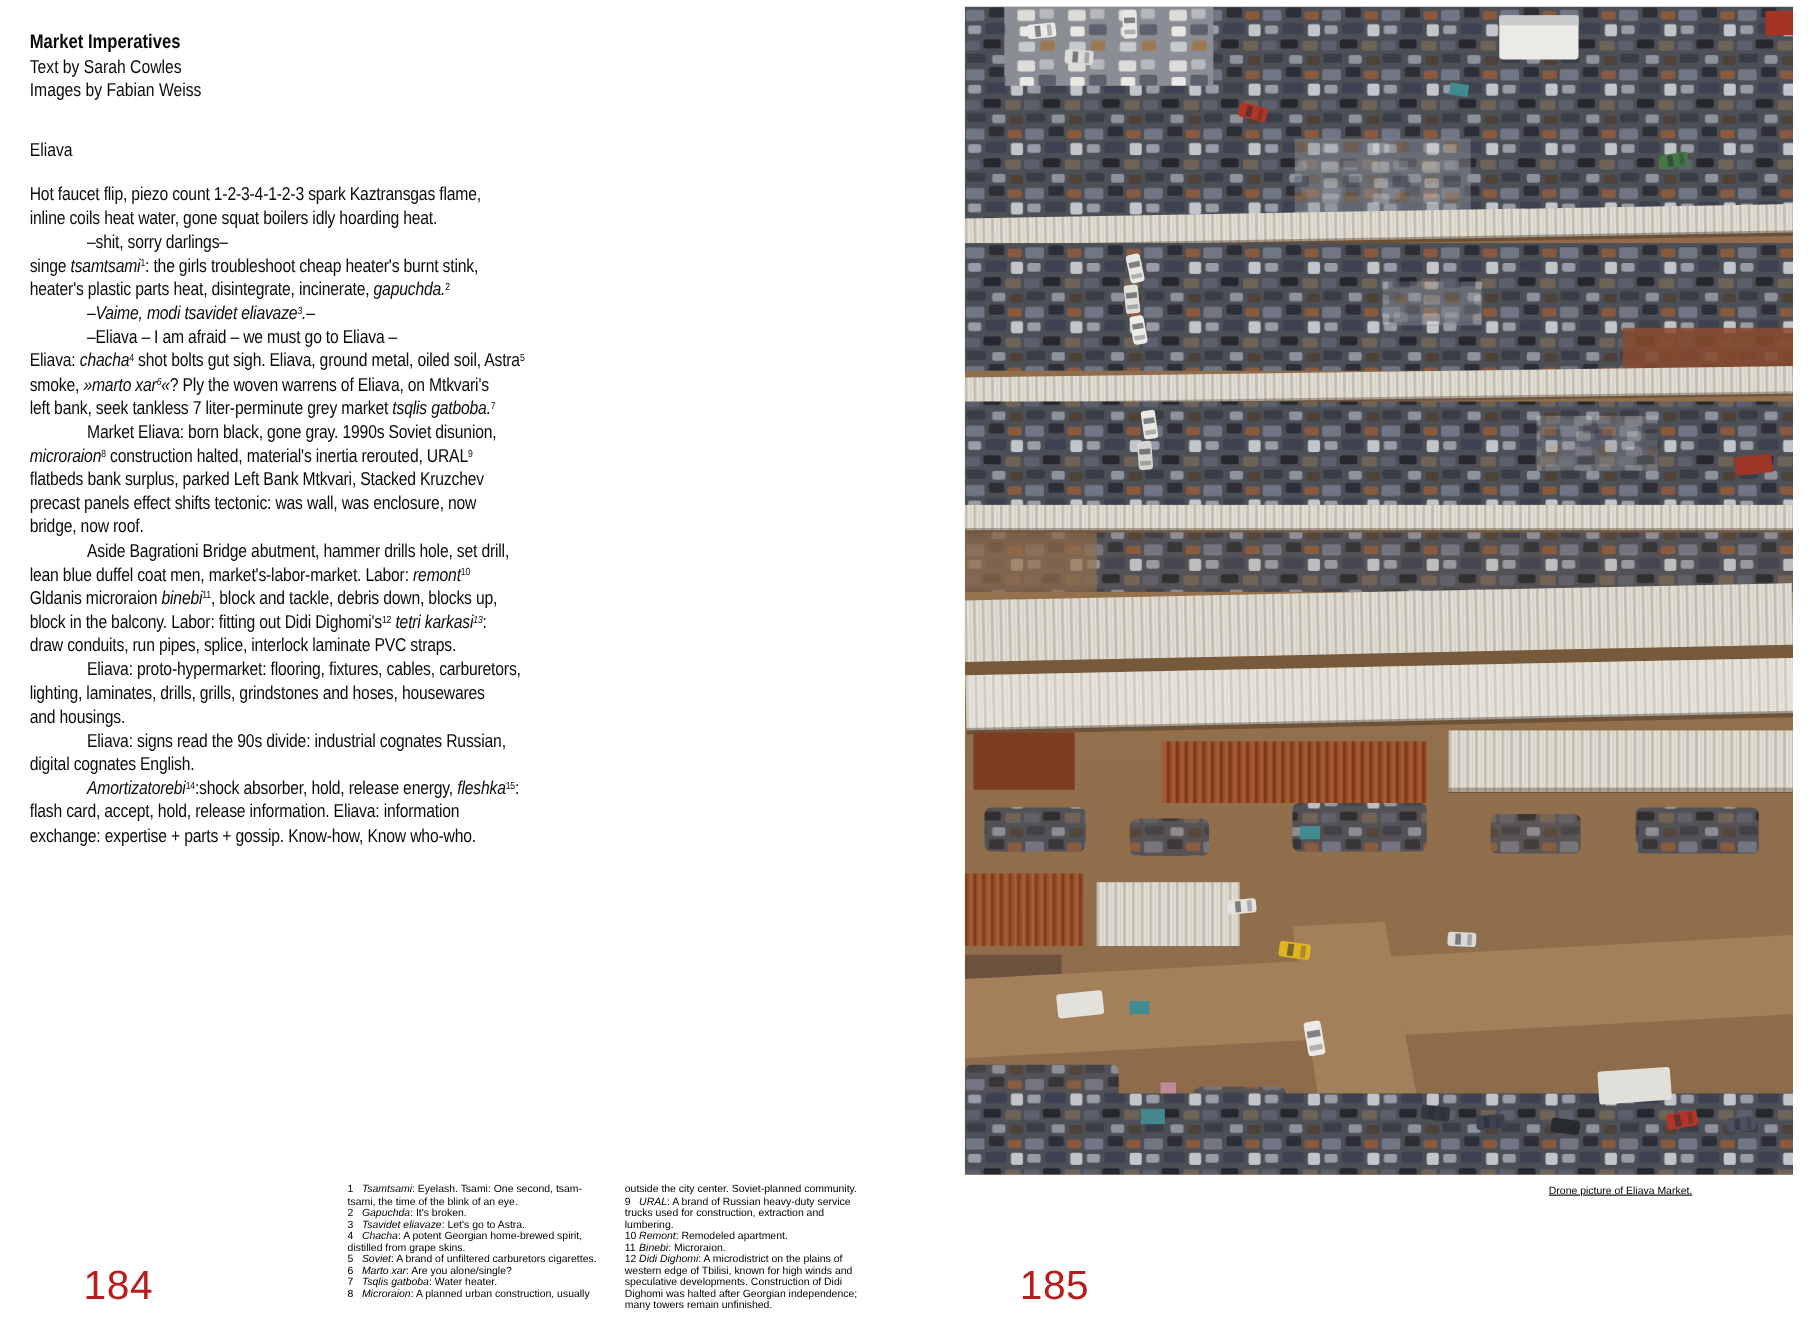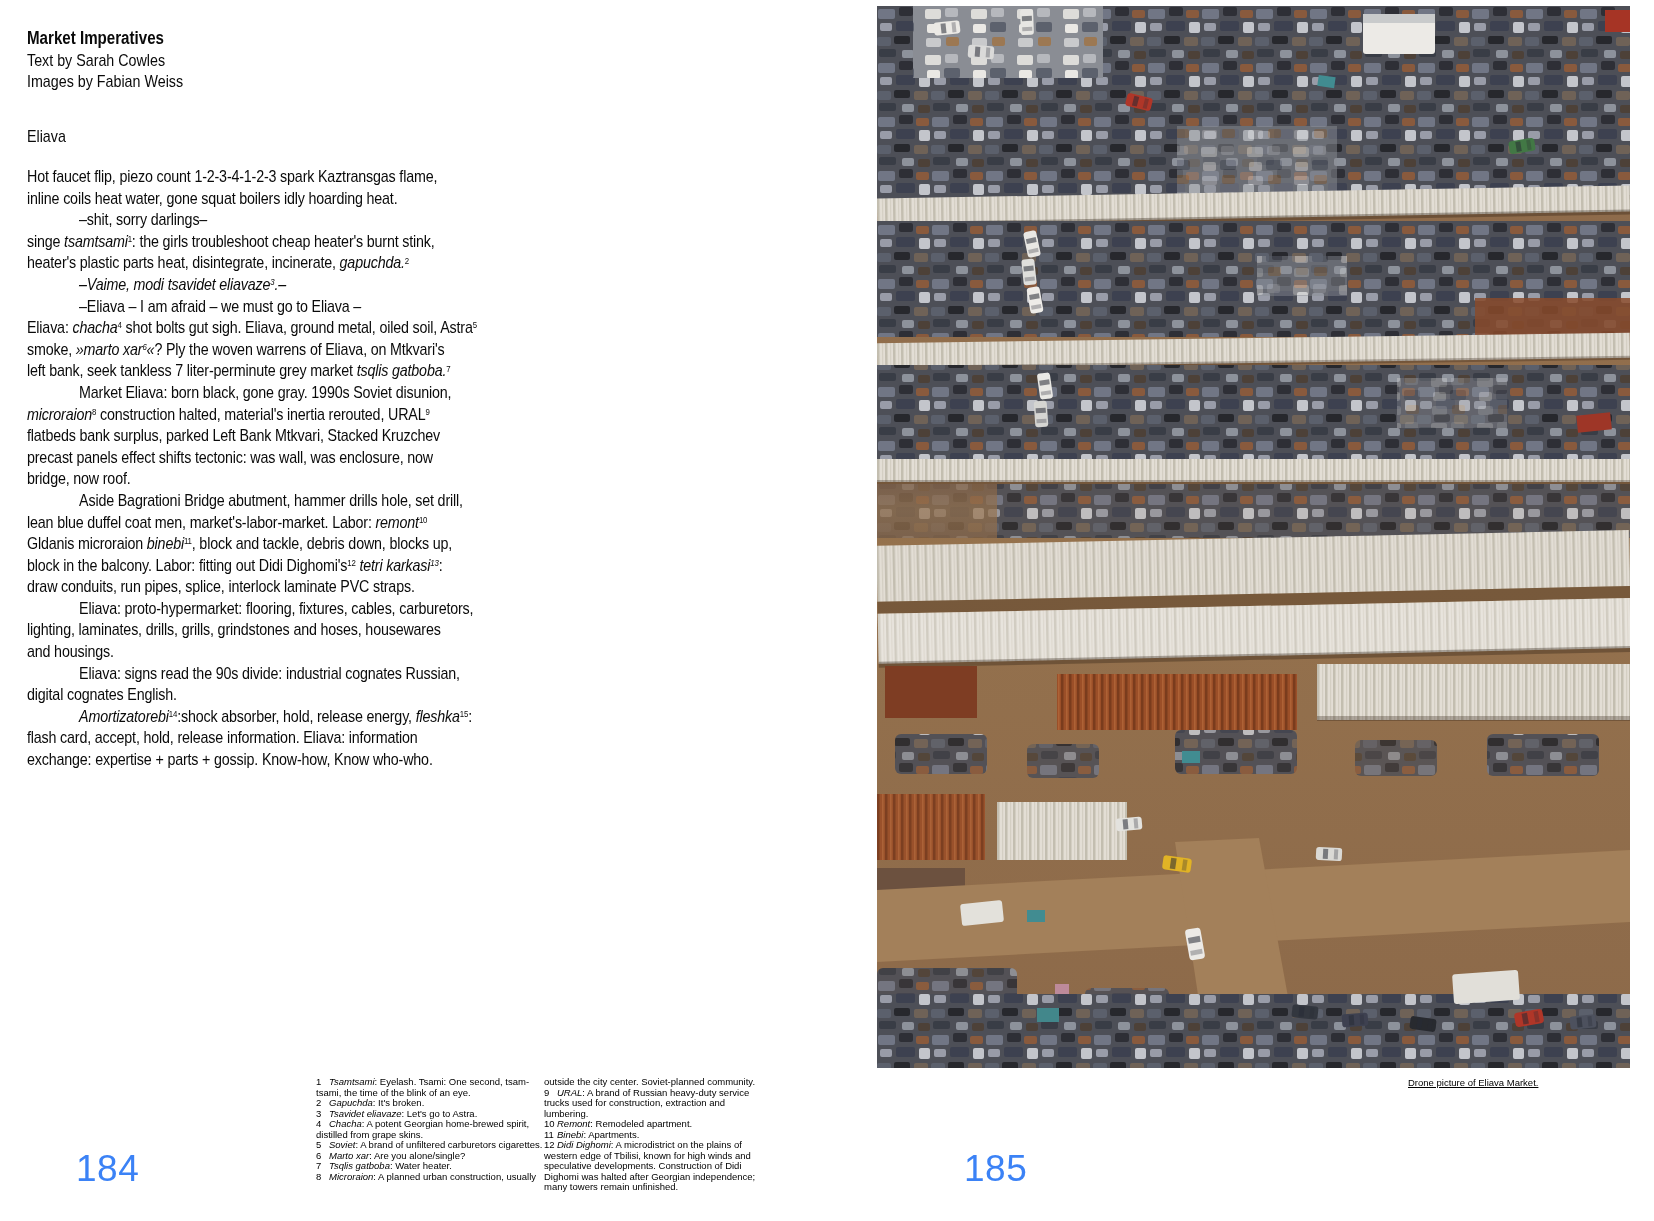--- a/index.html
+++ b/index.html
@@ -14,28 +14,28 @@
   .heading{font-size:17px;line-height:21.5px;margin-top:33px;}
   .body{margin-top:19px;font-size:17px;line-height:21.6px;letter-spacing:-0.2px;}
   .bline{white-space:nowrap;}
   .bline.ind{padding-left:62px;}
   sup{font-size:0.55em;line-height:0;position:relative;top:-0.5em;vertical-align:baseline;}
   .it{font-style:italic;}
 
   
   .fn-col{position:absolute;top:1077px;font-size:9.5px;line-height:10.5px;color:#000;}
   .fn-col-1{left:316px;width:232px;}
-  .fn-col-2{left:544px;width:220px;}
+  .fn-col-2{left:568px;width:220px;}
   .fn-item{margin:0;}
   .fn-num{display:inline-block;min-width:13px;}
 
   
-  .pagenum{position:absolute;font-size:37px;line-height:37px;letter-spacing:0.5px;color:#3b82f6;}
+  .pagenum{position:absolute;font-size:37px;line-height:37px;letter-spacing:0.5px;color:#b91c1c;}
   .pagenum-left{left:76px;top:1150px;}
-  .pagenum-right{left:964px;top:1150px;}
+  .pagenum-right{left:927px;top:1150px;}
   .caption{position:absolute;left:1408px;top:1077px;font-size:9.5px;line-height:11px;color:#000;text-decoration:underline;}
 
   
   .photo-wrap{position:absolute;left:877px;top:6px;width:753px;height:1062px;overflow:hidden;}
   .photo-wrap svg{display:block;}
 </style>
 </head>
 <body>
 
 <div>
@@ -83,21 +83,21 @@
       <p class="fn-item"><span class="fn-num">4</span><span class="it">Chacha</span><span>: A potent Georgian home-brewed spirit, distilled from grape skins.</span></p>
       <p class="fn-item"><span class="fn-num">5</span><span class="it">Soviet</span><span>: A brand of unfiltered carburetors cigarettes.</span></p>
       <p class="fn-item"><span class="fn-num">6</span><span class="it">Marto xar</span><span>: Are you alone/single?</span></p>
       <p class="fn-item"><span class="fn-num">7</span><span class="it">Tsqlis gatboba</span><span>: Water heater.</span></p>
       <p class="fn-item"><span class="fn-num">8</span><span class="it">Microraion</span><span>: A planned urban construction, usually</span></p>
     </div>
   <div class="fn-col fn-col-2">
       <p class="fn-item"><span>outside the city center. Soviet-planned community.</span></p>
       <p class="fn-item"><span class="fn-num">9</span><span class="it">URAL</span><span>: A brand of Russian heavy-duty service trucks used for construction, extraction and lumbering.</span></p>
       <p class="fn-item"><span class="fn-num">10</span><span class="it">Remont</span><span>: Remodeled apartment.</span></p>
-      <p class="fn-item"><span class="fn-num">11</span><span class="it">Binebi</span><span>: Apartments.</span></p>
+      <p class="fn-item"><span class="fn-num">11</span><span class="it">Binebi</span><span>: Microraion.</span></p>
       <p class="fn-item"><span class="fn-num">12</span><span class="it">Didi Dighomi</span><span>: A microdistrict on the plains of western edge of Tbilisi, known for high winds and speculative developments. Construction of Didi Dighomi was halted after Georgian independence; many towers remain unfinished.</span></p>
     </div>
 
   <div class="pagenum pagenum-left">184</div>
 </div>
 
 <div>
   <div class="photo-wrap">
     <svg width="753" height="1062" viewBox="0 0 753 1062" aria-hidden="true">
       <defs>

